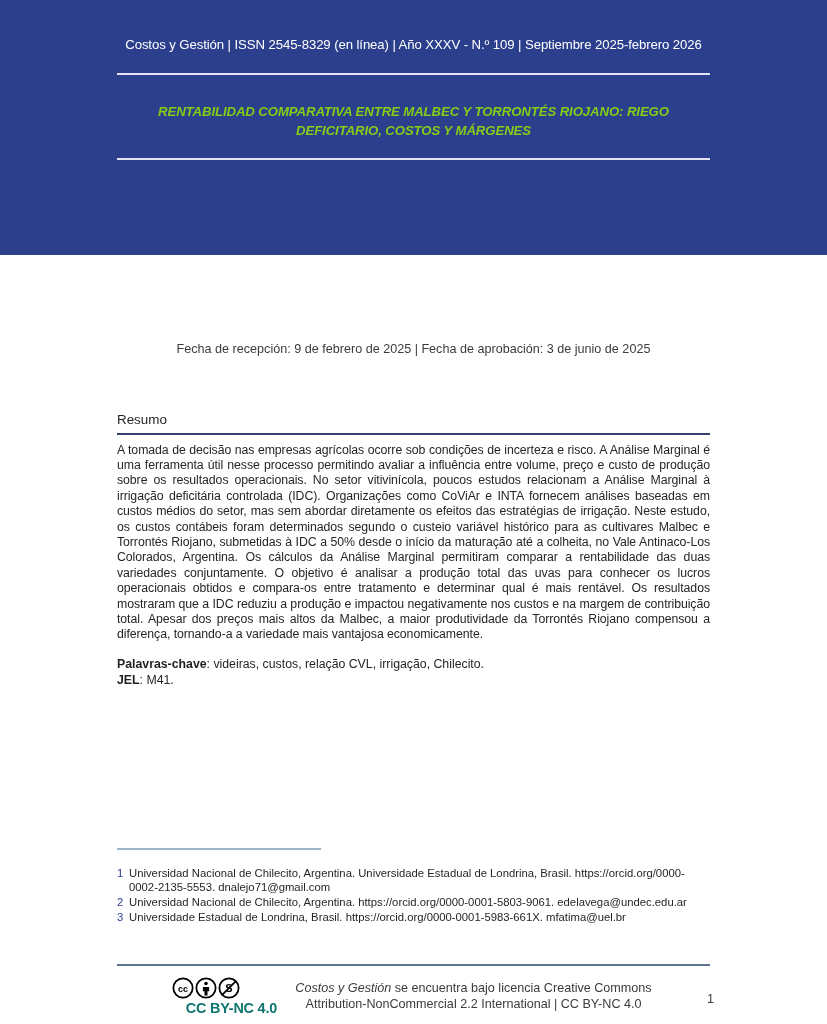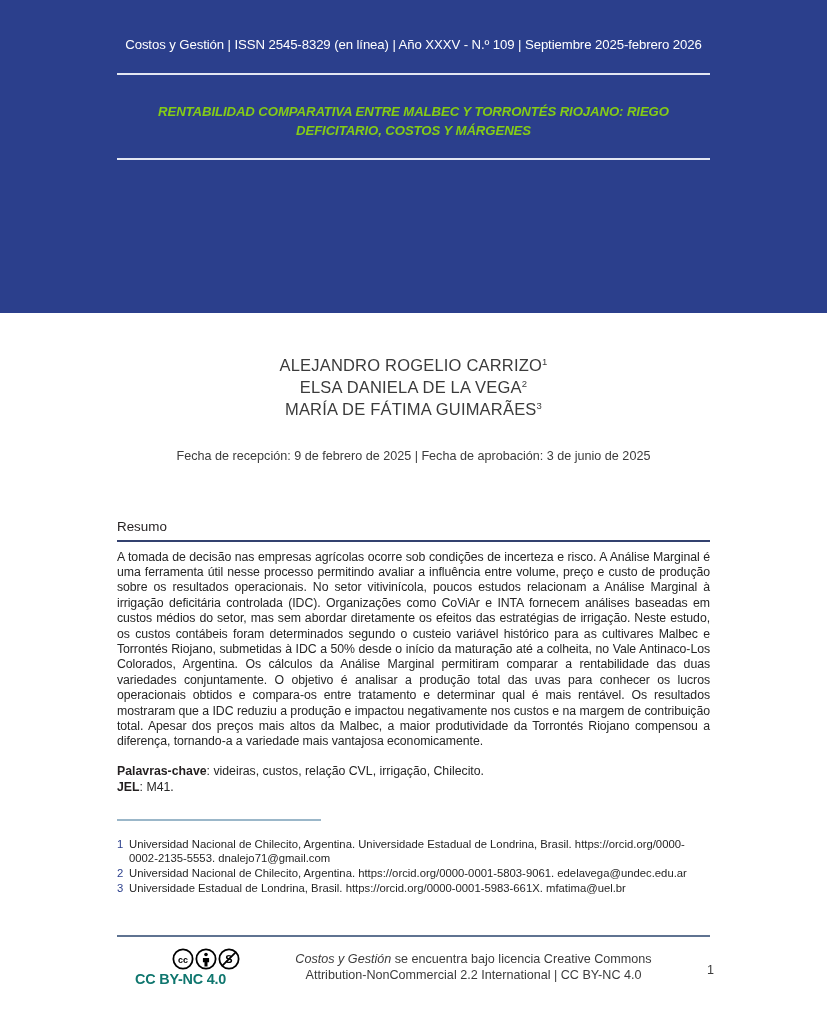--- a/index.html
+++ b/index.html
@@ -15,21 +15,21 @@
     overflow: hidden;
     position: relative;
   }
 
   
   .banner {
     position: absolute;
     top: 0;
     left: 0;
     width: 827px;
-    height: 313px;
+    height: 255px;
     background: #2b3f8c;
     box-sizing: border-box;
   }
   .banner-inner {
     width: 593px;
     margin: 0 auto;
     padding-top: 34px;
   }
   .journal-line {
     color: #ffffff;
@@ -183,21 +183,21 @@
     width: 593px;
   }
   .footer-row {
     display: flex;
     align-items: flex-start;
     padding-top: 11px;
   }
   .cc-block {
     width: 160px;
     flex: none;
-    text-align: left;
+    text-align: right;
     padding-left: 18px;
     box-sizing: border-box;
   }
   .cc-icons {
     display: flex;
     justify-content: center;
     gap: 1px;
   }
   .cc-label {
     font-size: 14.4px;
@@ -234,31 +234,20 @@
   <div class="banner-rule rule-top"></div>
   <div class="banner-inner title-block" style="padding-top:17px">
     <div class="paper-subtitle">RENTABILIDAD COMPARATIVA ENTRE MALBEC Y TORRONTÉS RIOJANO: RIEGO DEFICITARIO, COSTOS Y MÁRGENES</div>
   </div>
   <div class="banner-rule rule-bottom"></div>
 </div>
 
 <div class="page">
   <div class="content">
 
-    <div class="authors">
-      <div class="author">
-        <span>ALEJANDRO ROGELIO CARRIZO</span><sup>1</sup>
-      </div>
-      <div class="author">
-        <span>ELSA DANIELA DE LA VEGA</span><sup>2</sup>
-      </div>
-      <div class="author">
-        <span>MARÍA DE FÁTIMA GUIMARÃES</span><sup>3</sup>
-      </div>
-    </div>
 
     <div class="dates">Fecha de recepción: 9 de febrero de 2025 | Fecha de aprobación: 3 de junio de 2025</div>
 
     <div class="abstract">
       <div class="abstract-heading">Resumo</div>
       <div class="abstract-rule"></div>
       <p class="abstract-text">A tomada de decisão nas empresas agrícolas ocorre sob condições de incerteza e risco. A Análise Marginal é uma ferramenta útil nesse processo permitindo avaliar a influência entre volume, preço e custo de produção sobre os resultados operacionais. No setor vitivinícola, poucos estudos relacionam a Análise Marginal à irrigação deficitária controlada (IDC). Organizações como CoViAr e INTA fornecem análises baseadas em custos médios do setor, mas sem abordar diretamente os efeitos das estratégias de irrigação. Neste estudo, os custos contábeis foram determinados segundo o custeio variável histórico para as cultivares Malbec e Torrontés Riojano, submetidas à IDC a 50% desde o início da maturação até a colheita, no Vale Antinaco-Los Colorados, Argentina. Os cálculos da Análise Marginal permitiram comparar a rentabilidade das duas variedades conjuntamente. O objetivo é analisar a produção total das uvas para conhecer os lucros operacionais obtidos e compara-os entre tratamento e determinar qual é mais rentável. Os resultados mostraram que a IDC reduziu a produção e impactou negativamente nos custos e na margem de contribuição total. Apesar dos preços mais altos da Malbec, a maior produtividade da Torrontés Riojano compensou a diferença, tornando-a a variedade mais vantajosa economicamente.</p>
 
       <div class="keywords">
         <b>Palavras-chave</b><span>: videiras, custos, relação CVL, irrigação, Chilecito.</span>

